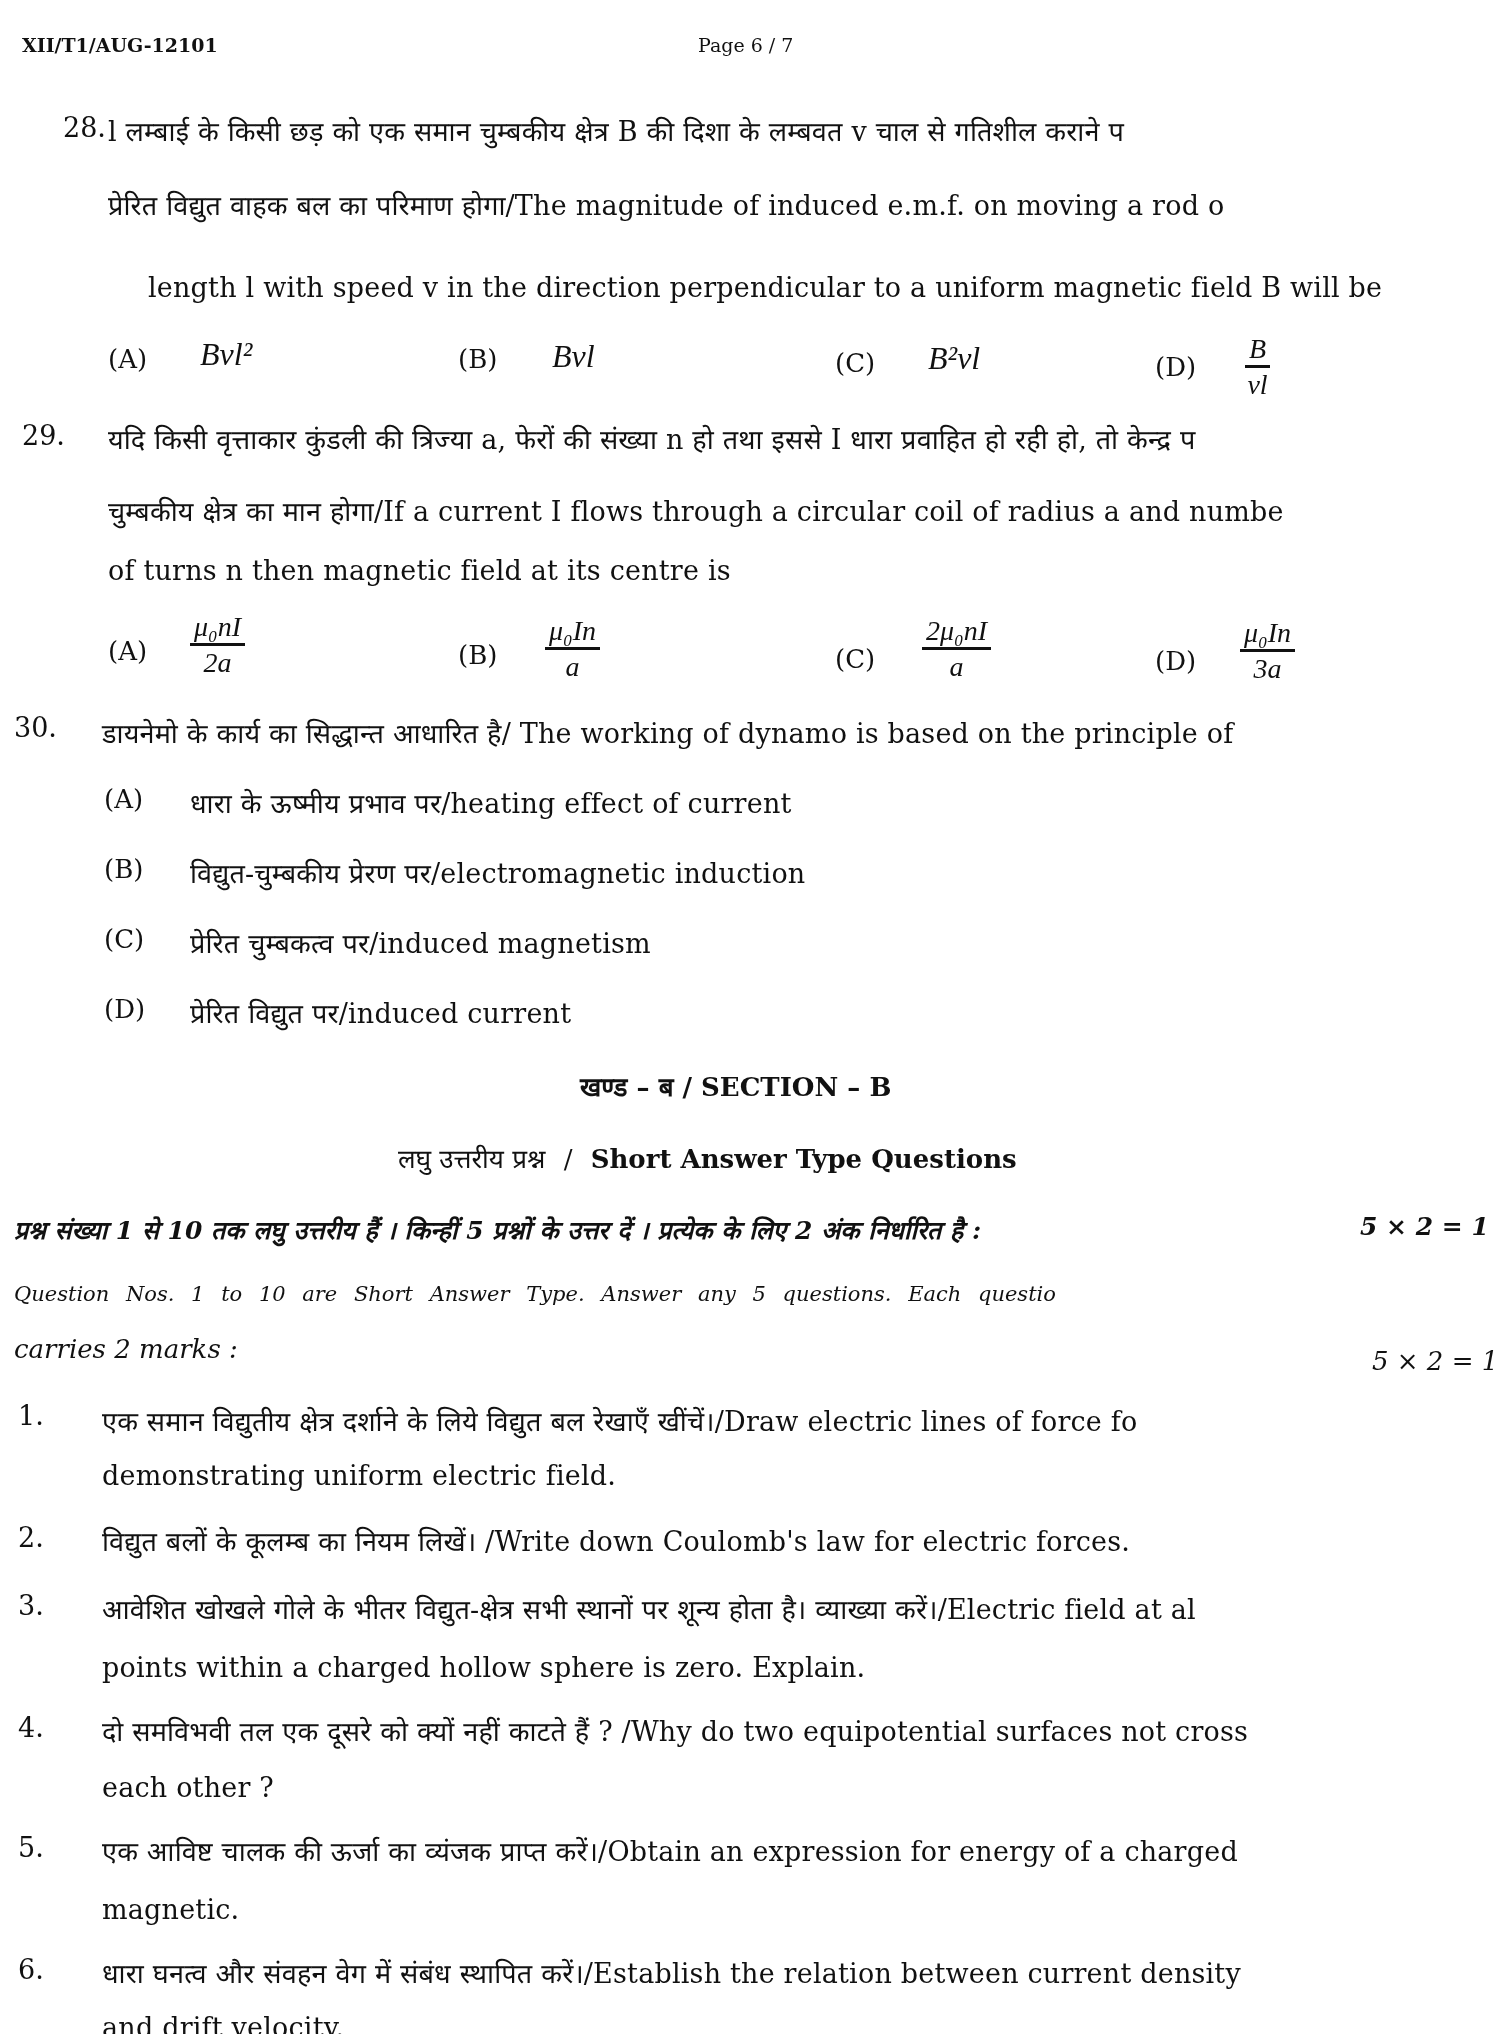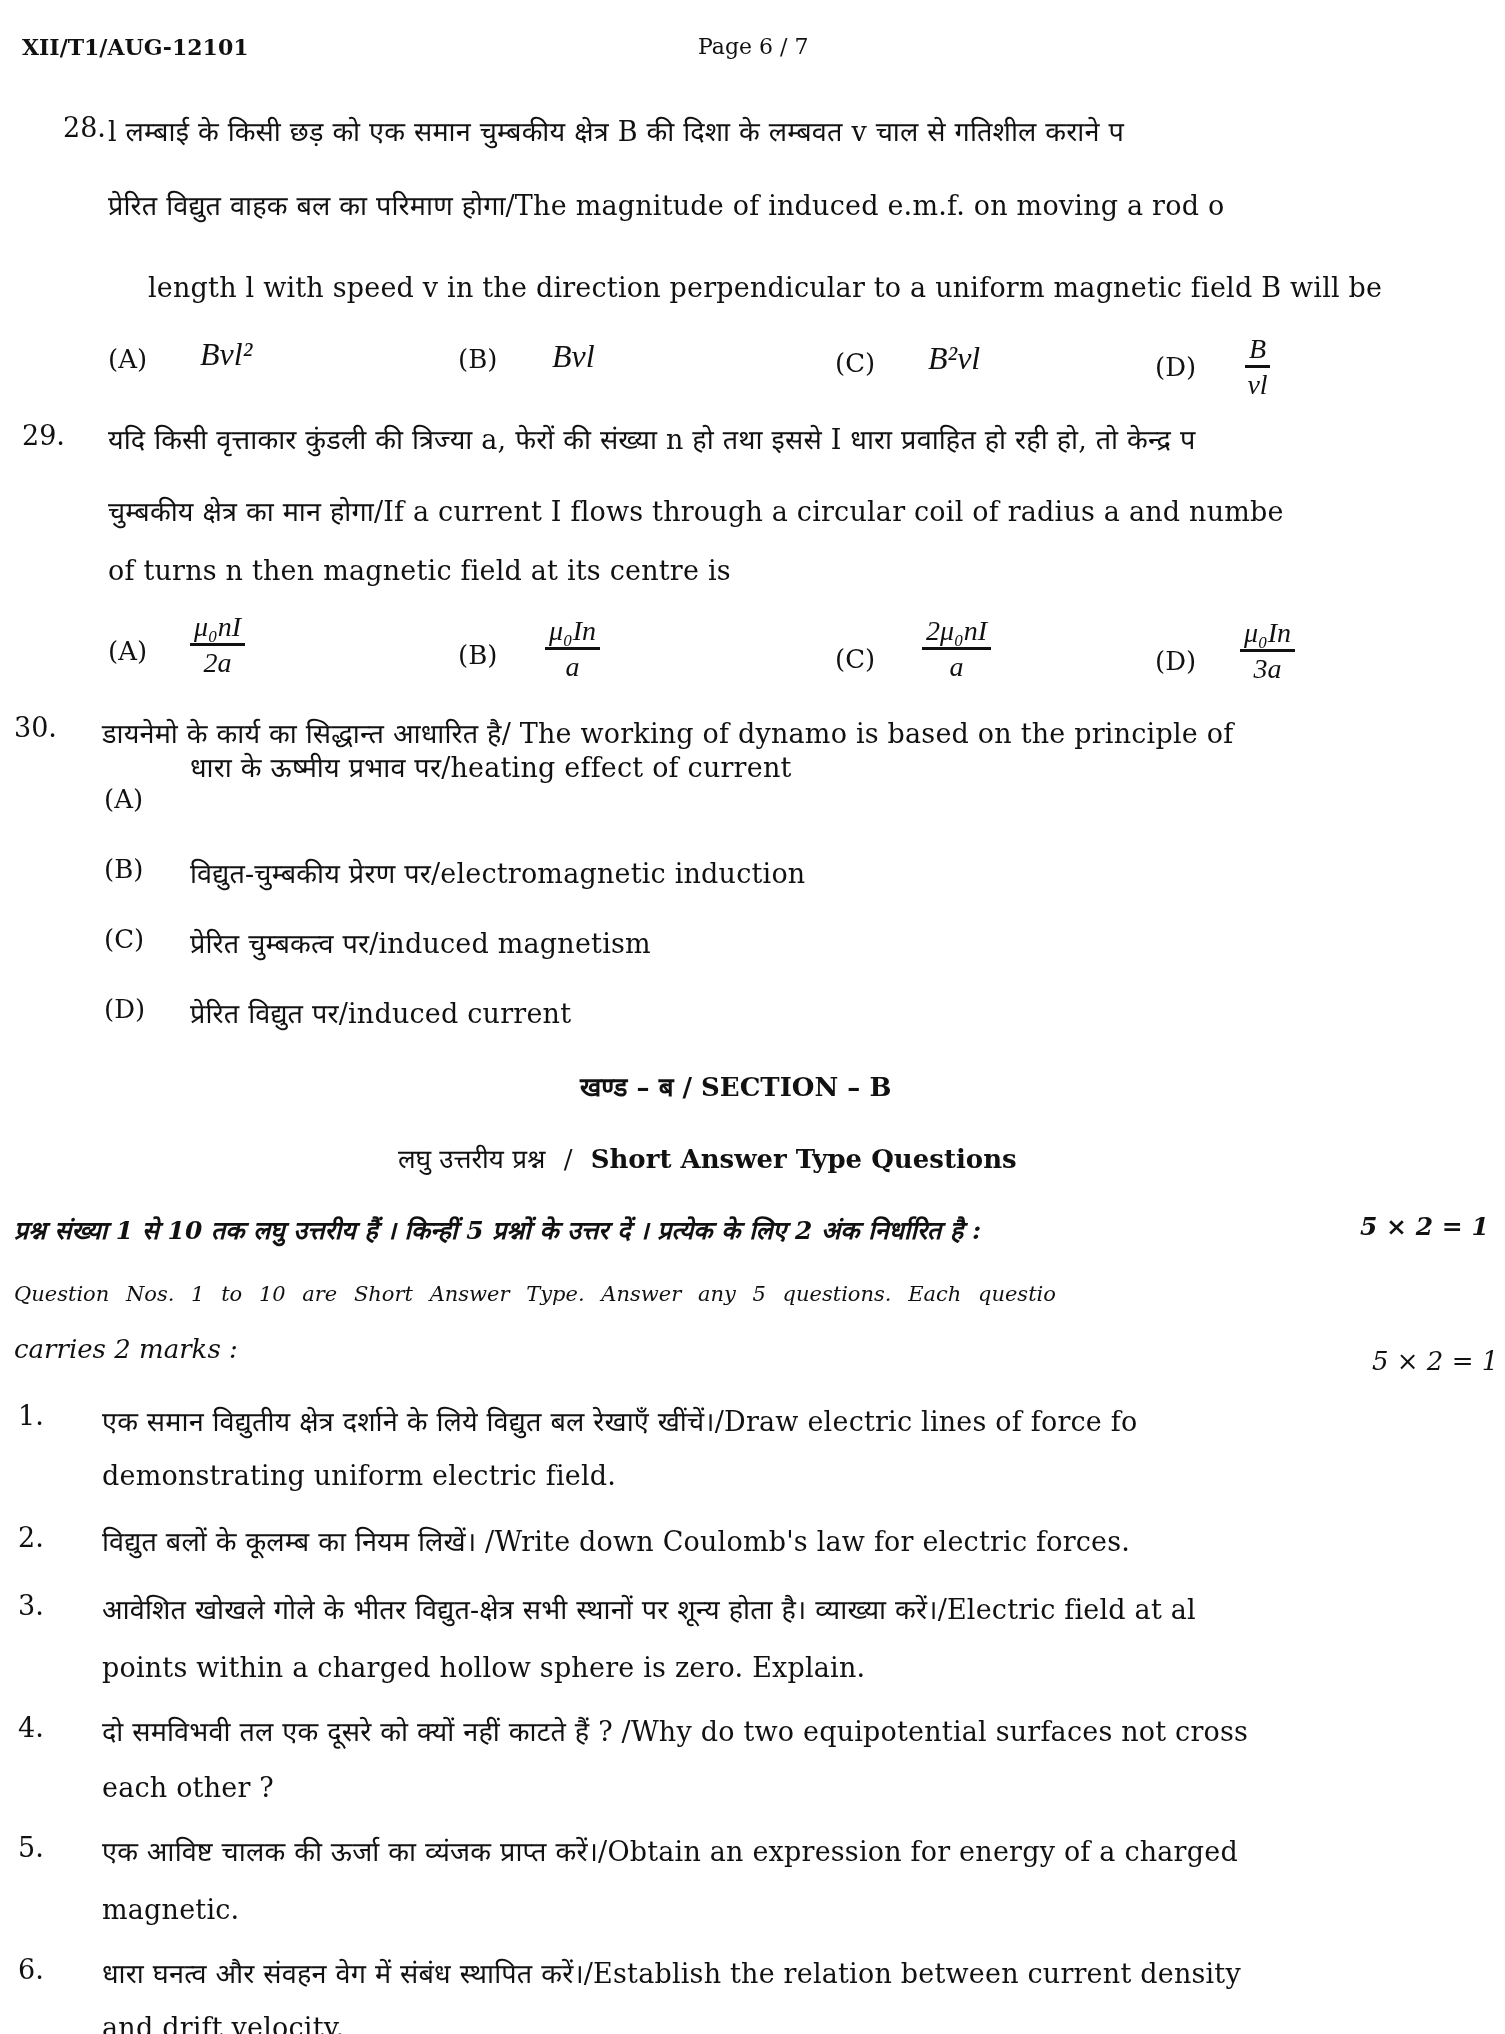--- a/index.html
+++ b/index.html
@@ -1,21 +1,21 @@
 <!DOCTYPE html>
 <html><head>
 <meta charset="utf-8">
 <style>
   html, body { margin:0; padding:0; background:#ffffff; }
   body {
     width:1505px; height:2034px; overflow:hidden; position:relative;
     font-family:"DejaVu Serif", serif; color:#111;
   }
   .abs { position:absolute; white-space:nowrap; }
-  .hdr { font-family:"DejaVu Serif", serif; font-weight:bold; font-size:22px; }
+  .hdr { font-family:"DejaVu Serif", serif; font-weight:bold; font-size:19px; }
   .q { font-size:27px; letter-spacing:0.2px; }
   .qnum { font-size:27px; }
   .opt-label { font-size:26px; }
   .math { font-family:"Liberation Serif", serif; font-style:italic; font-size:32px; }
   .frac { display:inline-flex; flex-direction:column; align-items:center; vertical-align:middle; }
   .frac .num { border-bottom:3px solid #111; padding:0 4px 2px; line-height:1.05; }
   .frac .den { padding-top:2px; line-height:1.05; }
   .bold { font-weight:bold; }
   .italic { font-style:italic; }
 </style>
@@ -70,21 +70,21 @@
     <span class="num">μ₀In</span>
     <span class="den">3a</span>
   </div>
 </div>
 
 <div>
   <div class="abs qnum" style="left:14px;top:712px;">30.</div>
   <div class="abs q" style="left:102px;top:714px;">डायनेमो के कार्य का सिद्धान्त आधारित है/ The working of dynamo is based on the principle of</div>
 
   <div class="abs opt-label" style="left:104px;top:784px;">(A)</div>
-  <div class="abs q" style="left:190px;top:748px;">धारा के ऊष्मीय प्रभाव पर/heating effect of current</div>
+  <div class="abs q" style="left:190px;top:784px;">धारा के ऊष्मीय प्रभाव पर/heating effect of current</div>
   <div class="abs opt-label" style="left:104px;top:854px;">(B)</div>
   <div class="abs q" style="left:190px;top:854px;">विद्युत-चुम्बकीय प्रेरण पर/electromagnetic induction</div>
   <div class="abs opt-label" style="left:104px;top:924px;">(C)</div>
   <div class="abs q" style="left:190px;top:924px;">प्रेरित चुम्बकत्व पर/induced magnetism</div>
   <div class="abs opt-label" style="left:104px;top:994px;">(D)</div>
   <div class="abs q" style="left:190px;top:994px;">प्रेरित विद्युत पर/induced current</div>
 </div>
 
 <div class="abs bold" style="left:580px;top:1068px;font-size:26px;">खण्ड – ब / SECTION – B</div>
 <div class="abs" style="left:398px;top:1140px;font-size:26px;">

